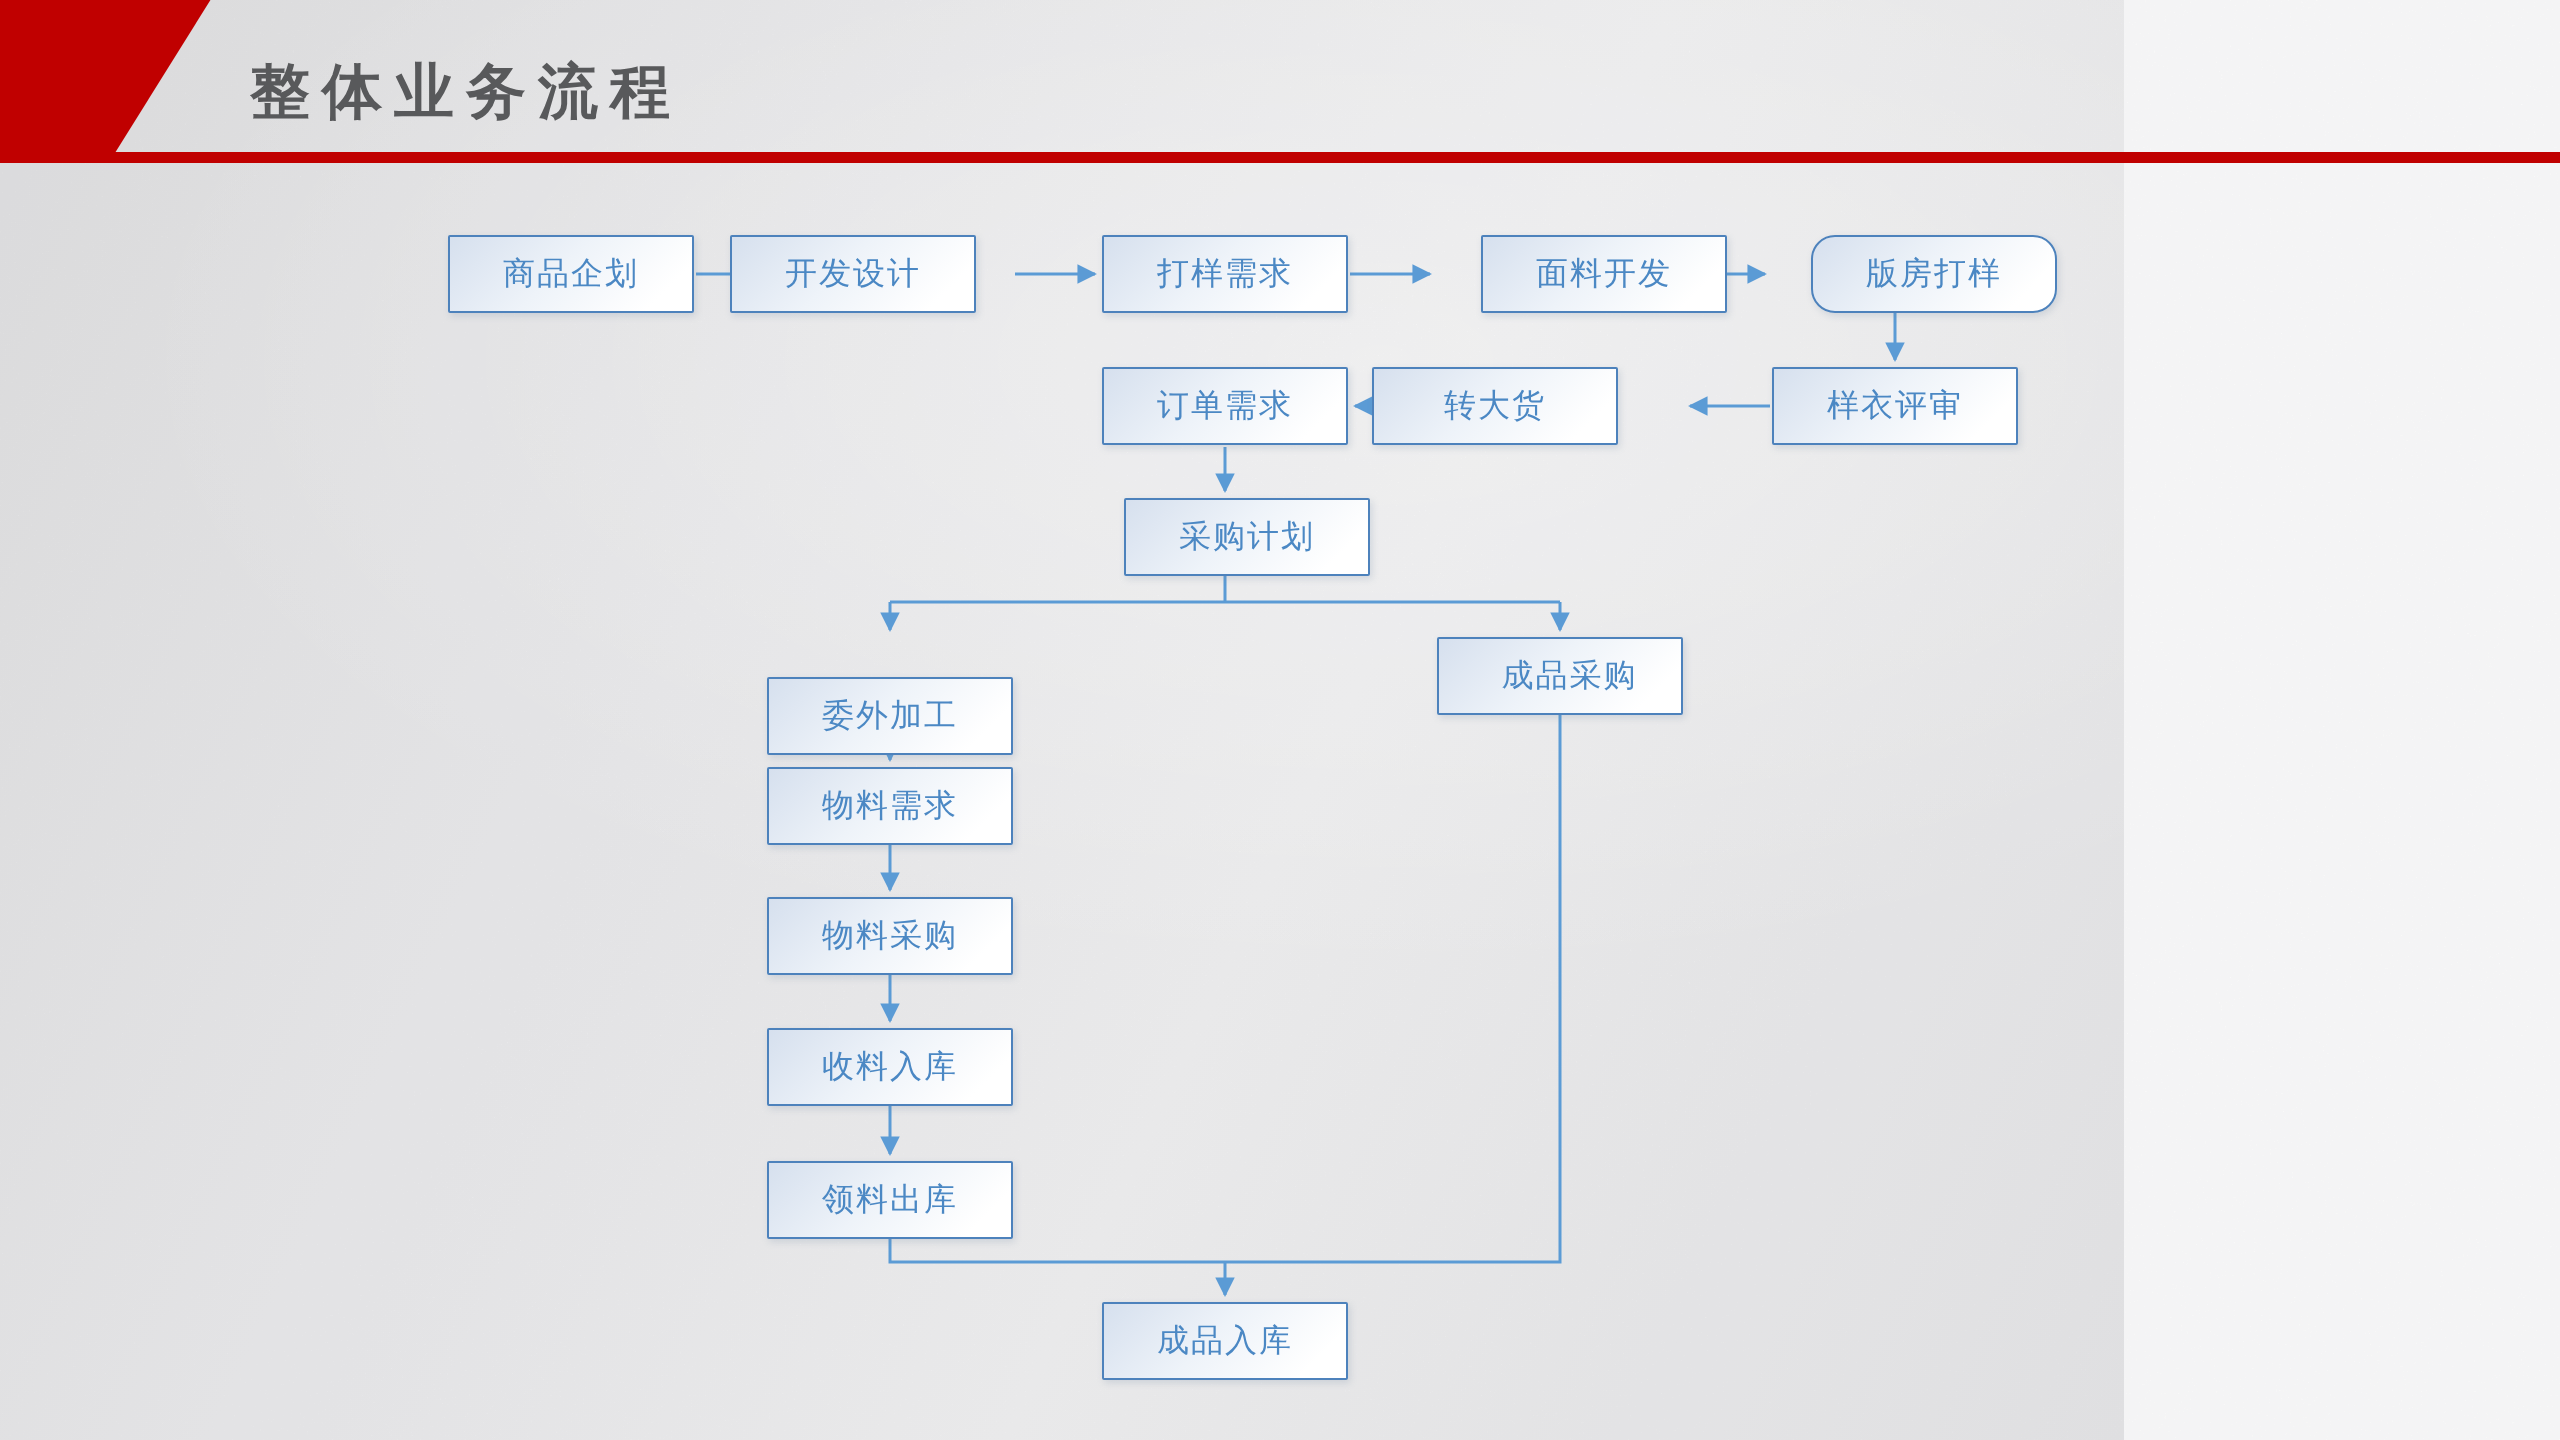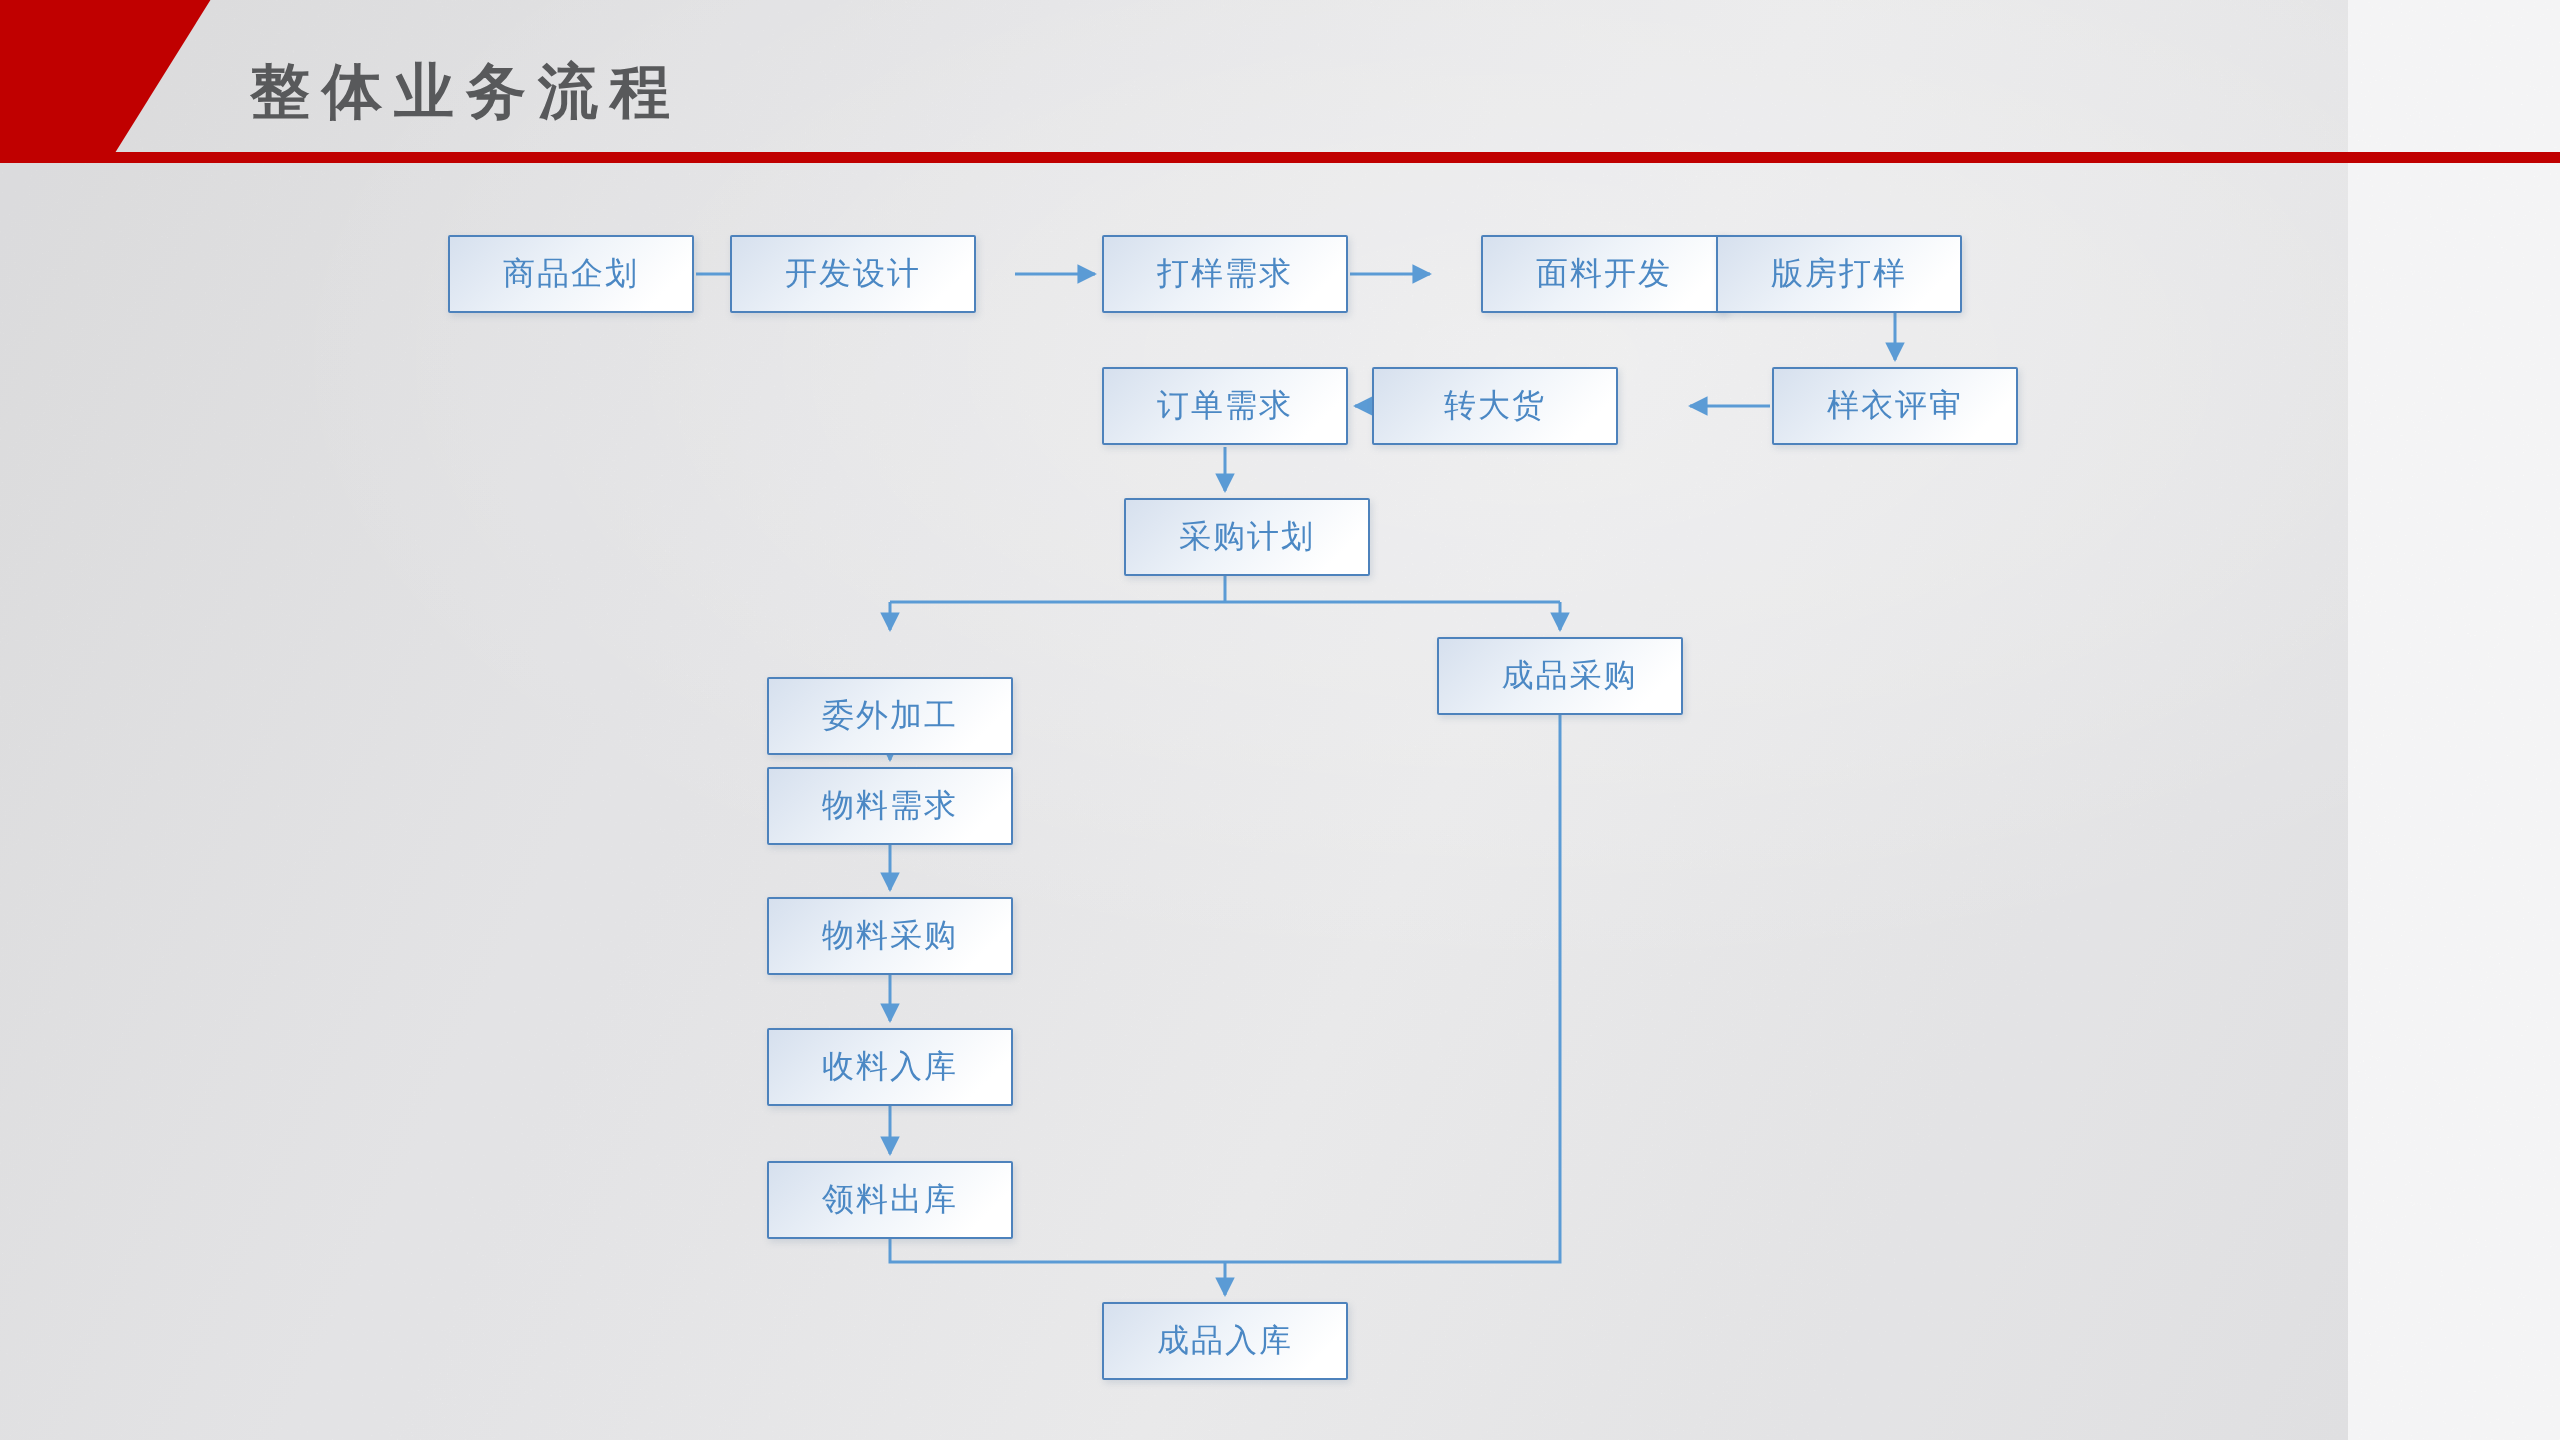--- a/index.html
+++ b/index.html
@@ -5,21 +5,21 @@
   html, body {
     margin: 0;
     padding: 0;
     width: 2560px;
     height: 1440px;
     overflow: hidden;
     font-family: "Liberation Sans", "DejaVu Sans", sans-serif;
   }
   .slide {
     position: relative;
-    width: 2348px;
+    width: 2124px;
     height: 1440px;
     background:
       radial-gradient(ellipse 1800px 900px at 65% 25%, rgba(255,255,255,0.55), rgba(255,255,255,0) 70%),
       linear-gradient(115deg, #e2e2e3 0%, #ececee 35%, #f2f2f3 60%, #e7e7e9 100%);
   }
   .texture-layer {
     position: absolute;
     left: 0; top: 0;
     width: 2560px; height: 1440px;
     pointer-events: none;
@@ -65,21 +65,21 @@
     font-size: 32px;
     letter-spacing: 2px;
     color: #4b88c4;
     white-space: nowrap;
   }
   
   .n0  { left:  448px; top:  235px; text-align: right; }
   .n1  { left:  730px; top:  235px; text-align: center; }
   .n2  { left: 1102px; top:  235px; }
   .n3  { left: 1437px; top:  235px; margin-left: 44px; }
-  .n4  { left: 1716px; top:  235px; }
+  .n4  { left: 1811px; top:  235px; border-radius: 24px; }
   .n5  { left: 1772px; top:  367px; }
   .n6  { left: 1372px; top:  367px; }
   .n7  { left: 1102px; top:  367px; }
   .n8  { left: 1102px; top:  498px; margin-left: 22px; }
   .n9  { left:  767px; top:  637px; margin-top: 40px; }
   .n10 { left: 1437px; top:  637px; padding-left: 19px; }
   .n11 { left:  767px; top:  767px; }
   .n12 { left:  767px; top:  897px; }
   .n13 { left:  767px; top: 1028px; }
   .n14 { left:  767px; top: 1161px; }

